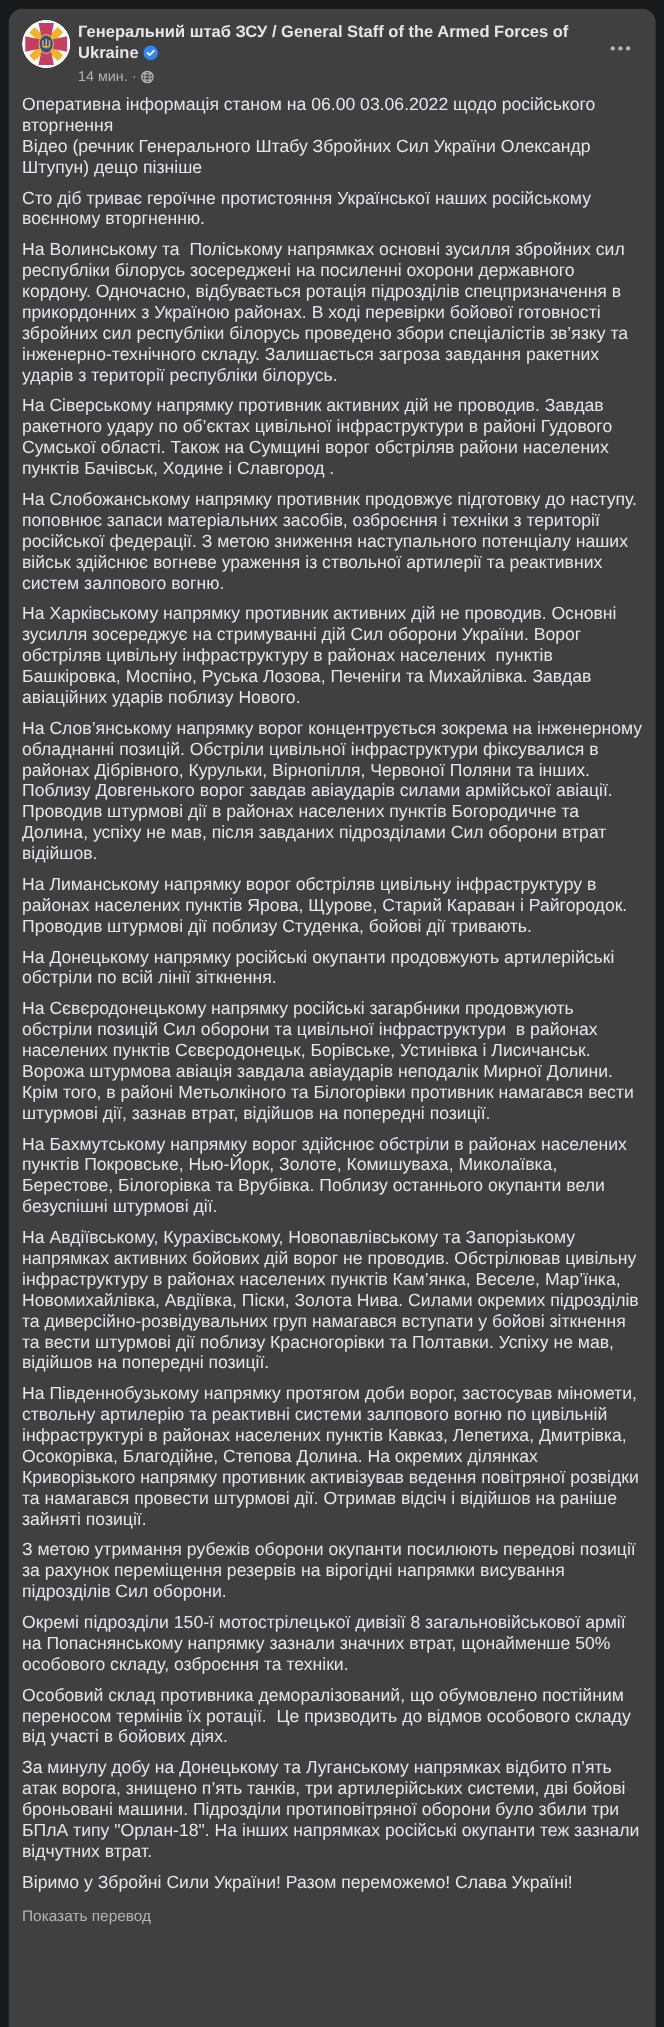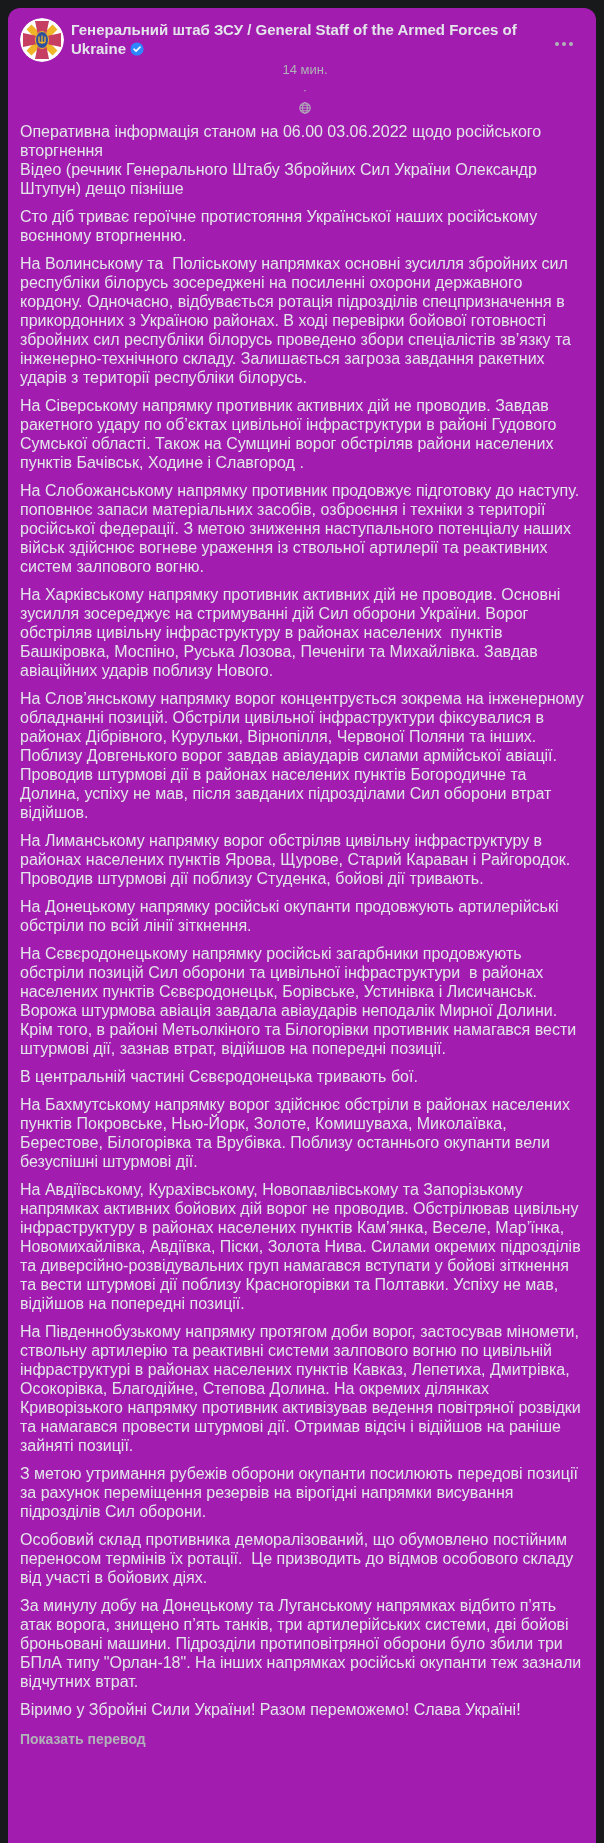--- a/index.html
+++ b/index.html
@@ -4,21 +4,21 @@
 <style>
   * { box-sizing: border-box; margin: 0; padding: 0; }
   html, body { background: #18191a; }
   body {
     width: 604px;
     font-family: "Liberation Sans", "DejaVu Sans", sans-serif;
     -webkit-font-smoothing: antialiased;
     overflow-x: hidden;
   }
   .card {
-    background: #a21caf;
+    background: #404040;
     margin: 8px 8px 12px 8px;
     border-radius: 12px 12px 0 0;
     min-height: 1835px;
     position: relative;
     padding-bottom: 14px;
   }
   .post-header {
     display: flex;
     align-items: flex-start;
     padding: 10px 12px 4px 12px;
@@ -53,21 +53,20 @@
     vertical-align: -2px;
   }
   .meta-row {
     margin-top: 4px;
     color: #b0b3b8;
     font-size: 13px;
     line-height: 16px;
     display: flex;
     align-items: center;
     gap: 4px;
-    flex-direction: column;
   }
   .meta-timestamp { cursor: pointer; }
   .globe-icon { display: inline-block; width: 12px; height: 12px; }
   .more-button {
     position: absolute;
     top: 18px;
     right: 14px;
     width: 36px;
     height: 36px;
     border-radius: 50%;
@@ -98,21 +97,20 @@
   .translate-link {
     display: inline-block;
     margin: 2px 12px 0 12px;
     color: #b0b3b8;
     font-size: 14px;
     line-height: 18px;
     cursor: pointer;
     background: none;
     border: none;
     font-family: inherit;
-    font-weight: bold;
   }
 </style>
 </head>
 <body>
 
 <div class="card">
 
   <div class="post-header">
 
     <div class="avatar">
@@ -156,25 +154,25 @@
 Відео (речник Генерального Штабу Збройних Сил України Олександр Штупун) дещо пізніше</p>
     <p>Сто діб триває героїчне протистояння Української наших російському воєнному вторгненню.</p>
     <p>На Волинському та  Поліському напрямках основні зусилля збройних сил республіки білорусь зосереджені на посиленні охорони державного кордону. Одночасно, відбувається ротація підрозділів спецпризначення в прикордонних з Україною районах. В ході перевірки бойової готовності збройних сил республіки білорусь проведено збори спеціалістів зв’язку та інженерно-технічного складу. Залишається загроза завдання ракетних ударів з території республіки білорусь.</p>
     <p>На Сіверському напрямку противник активних дій не проводив. Завдав ракетного удару по об’єктах цивільної інфраструктури в районі Гудового Сумської області. Також на Сумщині ворог обстріляв райони населених пунктів Бачівськ, Ходине і Славгород .</p>
     <p>На Слобожанському напрямку противник продовжує підготовку до наступу. поповнює запаси матеріальних засобів, озброєння і техніки з території російської федерації. З метою зниження наступального потенціалу наших військ здійснює вогневе ураження із ствольної артилерії та реактивних систем залпового вогню.</p>
     <p>На Харківському напрямку противник активних дій не проводив. Основні зусилля зосереджує на стримуванні дій Сил оборони України. Ворог обстріляв цивільну інфраструктуру в районах населених  пунктів Башкіровка, Моспіно, Руська Лозова, Печеніги та Михайлівка. Завдав авіаційних ударів поблизу Нового.</p>
     <p>На Слов’янському напрямку ворог концентрується зокрема на інженерному обладнанні позицій. Обстріли цивільної інфраструктури фіксувалися в районах Дібрівного, Курульки, Вірнопілля, Червоної Поляни та інших. Поблизу Довгенького ворог завдав авіаударів силами армійської авіації. Проводив штурмові дії в районах населених пунктів Богородичне та Долина, успіху не мав, після завданих підрозділами Сил оборони втрат відійшов.</p>
     <p>На Лиманському напрямку ворог обстріляв цивільну інфраструктуру в районах населених пунктів Ярова, Щурове, Старий Караван і Райгородок. Проводив штурмові дії поблизу Студенка, бойові дії тривають.</p>
     <p>На Донецькому напрямку російські окупанти продовжують артилерійські обстріли по всій лінії зіткнення.</p>
     <p>На Сєвєродонецькому напрямку російські загарбники продовжують обстріли позицій Сил оборони та цивільної інфраструктури  в районах населених пунктів Сєвєродонецьк, Борівське, Устинівка і Лисичанськ. Ворожа штурмова авіація завдала авіаударів неподалік Мирної Долини. Крім того, в районі Метьолкіного та Білогорівки противник намагався вести штурмові дії, зазнав втрат, відійшов на попередні позиції.</p>
-    <p>В центральній частині Сєвєродонецька тривають бої.</p>
     <p>На Бахмутському напрямку ворог здійснює обстріли в районах населених пунктів Покровське, Нью-Йорк, Золоте, Комишуваха, Миколаївка, Берестове, Білогорівка та Врубівка. Поблизу останнього окупанти вели безуспішні штурмові дії.</p>
     <p>На Авдіївському, Курахівському, Новопавлівському та Запорізькому напрямках активних бойових дій ворог не проводив. Обстрілював цивільну інфраструктуру в районах населених пунктів Кам’янка, Веселе, Мар’їнка, Новомихайлівка, Авдіївка, Піски, Золота Нива. Силами окремих підрозділів та диверсійно-розвідувальних груп намагався вступати у бойові зіткнення та вести штурмові дії поблизу Красногорівки та Полтавки. Успіху не мав, відійшов на попередні позиції.</p>
     <p>На Південнобузькому напрямку протягом доби ворог, застосував міномети, ствольну артилерію та реактивні системи залпового вогню по цивільній інфраструктурі в районах населених пунктів Кавказ, Лепетиха, Дмитрівка, Осокорівка, Благодійне, Степова Долина. На окремих ділянках Криворізького напрямку противник активізував ведення повітряної розвідки та намагався провести штурмові дії. Отримав відсіч і відійшов на раніше зайняті позиції.</p>
     <p>З метою утримання рубежів оборони окупанти посилюють передові позиції за рахунок переміщення резервів на вірогідні напрямки висування підрозділів Сил оборони.</p>
+    <p>Окремі підрозділи 150-ї мотострілецької дивізії 8 загальновійськової армії на Попаснянському напрямку зазнали значних втрат, щонайменше 50% особового складу, озброєння та техніки.</p>
     <p>Особовий склад противника деморалізований, що обумовлено постійним переносом термінів їх ротації.  Це призводить до відмов особового складу від участі в бойових діях.</p>
     <p>За минулу добу на Донецькому та Луганському напрямках відбито п’ять атак ворога, знищено п’ять танків, три артилерійських системи, дві бойові броньовані машини. Підрозділи протиповітряної оборони було збили три БПлА типу "Орлан-18". На інших напрямках російські окупанти теж зазнали відчутних втрат.</p>
     <p>Віримо у Збройні Сили України! Разом переможемо! Слава Україні!</p>
   </div>
 
   <button class="translate-link">Показать перевод</button>
 
 </div>
 
 </body></html>

